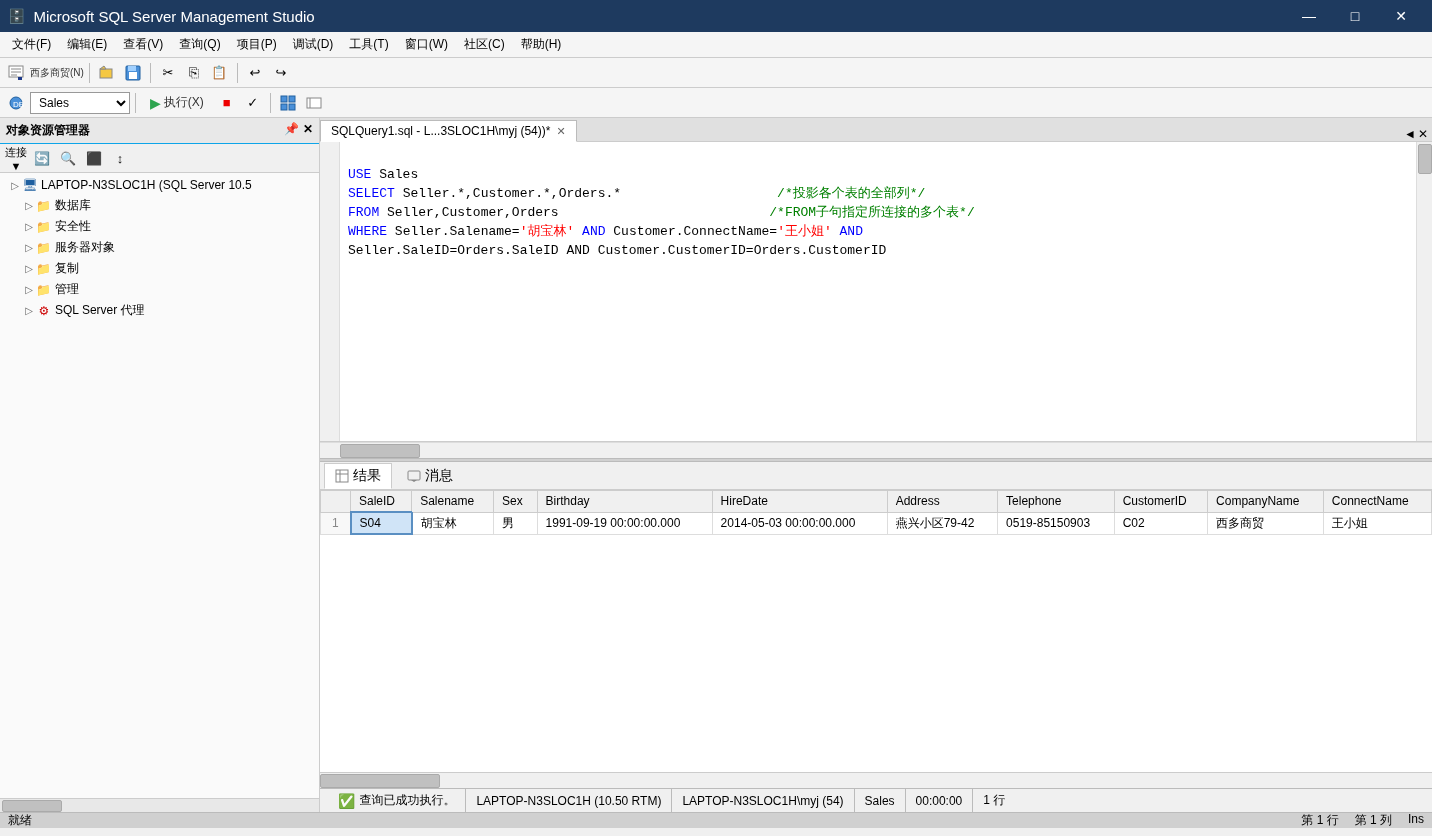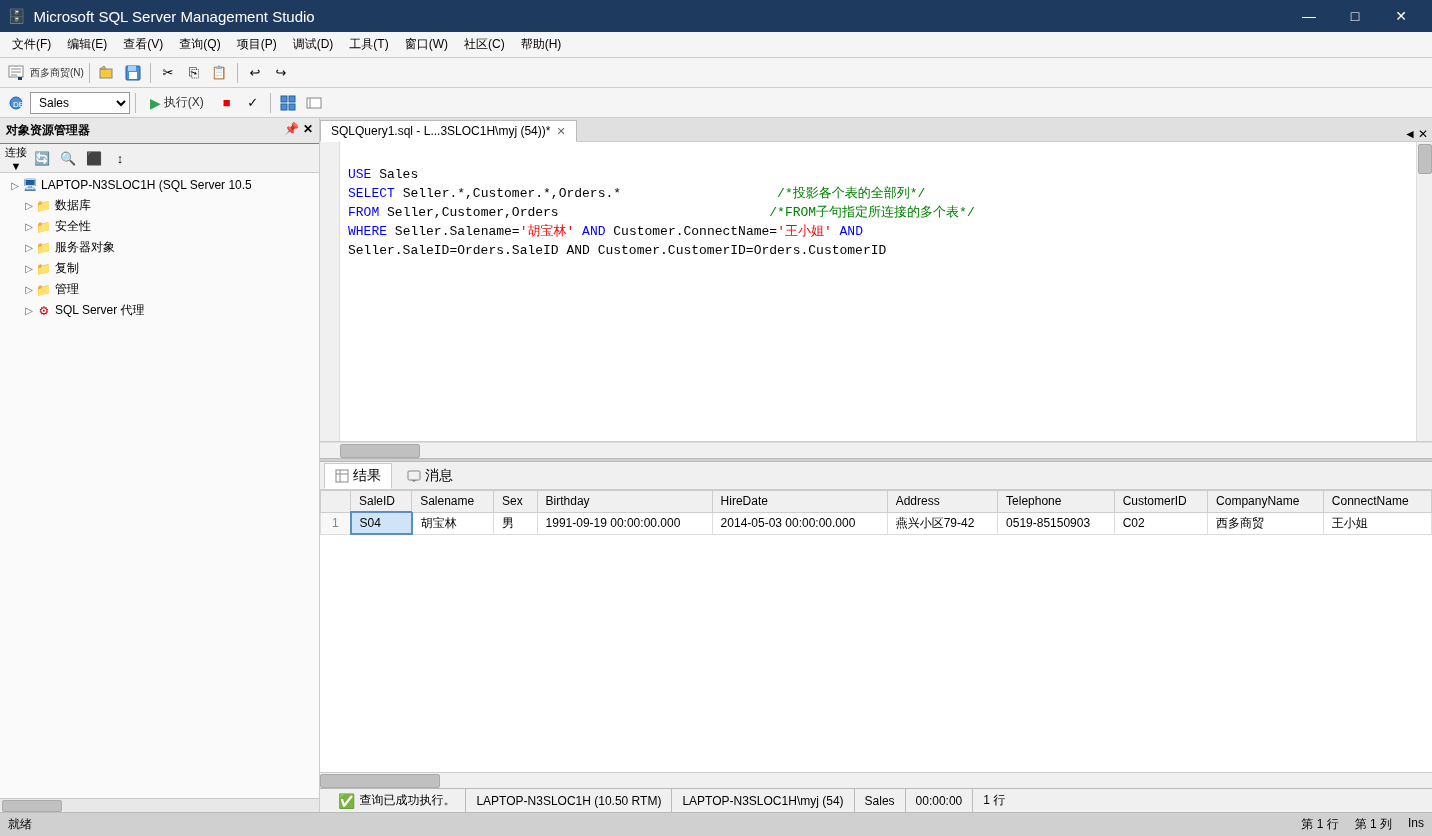--- a/index.html
+++ b/index.html
@@ -322,21 +322,21 @@
     .status-segment {
       padding: 0 10px;
       border-right: 1px solid #bbb;
       height: 100%;
       display: flex;
       align-items: center;
     }
     .status-segment:last-child { border-right: none; }
     .status-icon { color: #2ea44f; margin-right: 4px; font-size: 14px; }
     #bottom-bar {
-      height: 24px;
+      height: 16px;
       background: #d0d0d0;
       border-top: 1px solid #bbb;
       display: flex;
       align-items: center;
       padding: 0 8px;
       font-size: 12px;
       justify-content: space-between;
     }
     .bottom-left { display: flex; gap: 16px; }
     .bottom-right { display: flex; gap: 16px; }

